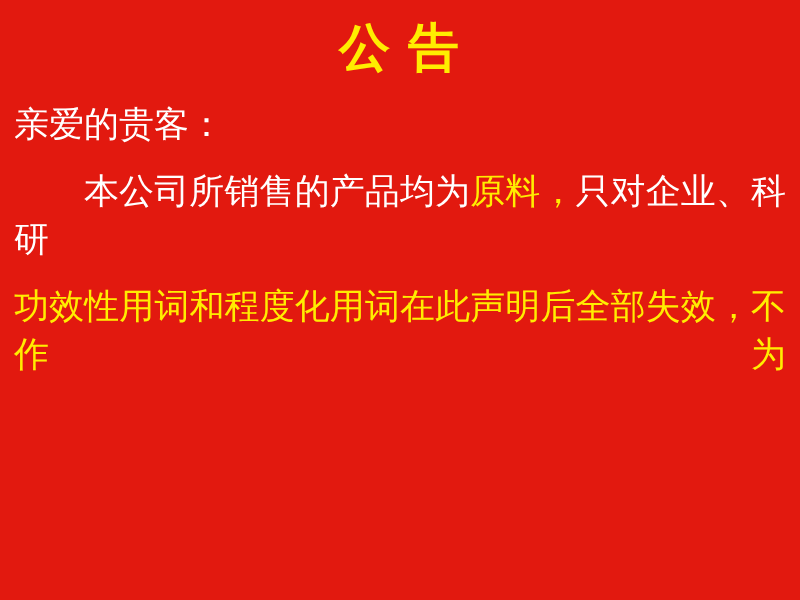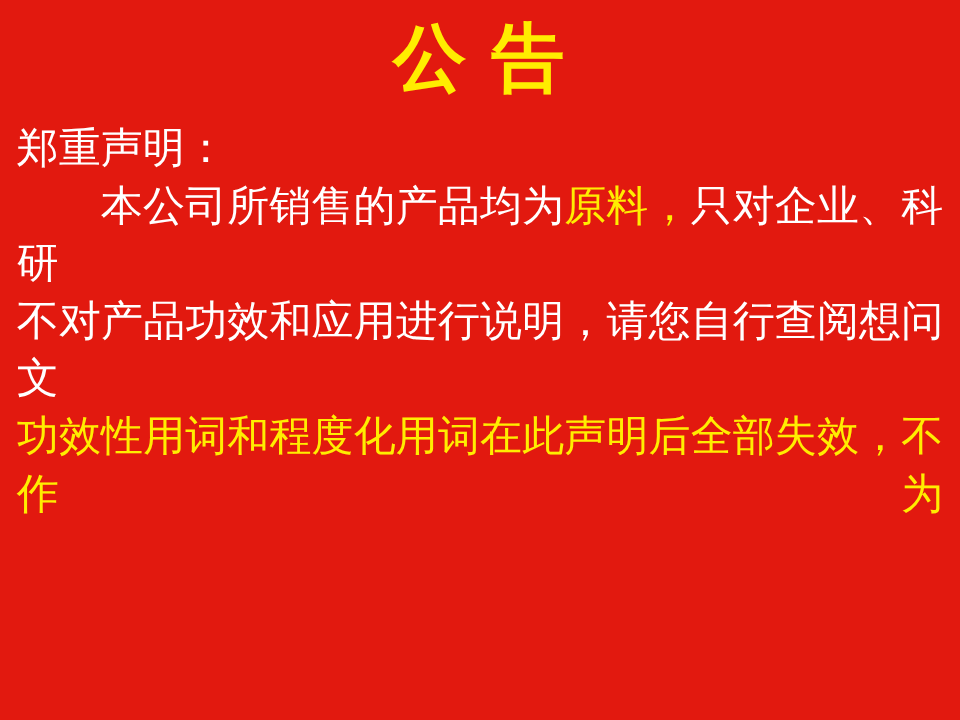--- a/index.html
+++ b/index.html
@@ -16,53 +16,53 @@
     font-family: "Liberation Sans", "DejaVu Sans", sans-serif;
   }
   .notice {
     width: 800px;
     height: 600px;
     padding: 0 14px;
     background: var(--bg);
   }
   .title {
     color: var(--yellow);
-    font-size: 61px;
+    font-size: 51px;
     font-weight: bold;
     text-align: center;
     line-height: 96px;
     height: 100px;
     letter-spacing: 2px;
   }
   .body-lines {
     color: var(--white);
     font-size: 35px;
     line-height: 48px;
   }
   .line {
     white-space: nowrap;
   }
   .line.fill {
     white-space: normal;
     text-align: justify;
     text-align-last: justify;
     text-justify: inter-character;
+    margin-top: 19px;
   }
   .line.indent {
     text-indent: 2em;
   }
   .hl {
     color: var(--yellow);
   }
 </style>
 </head>
 <body>
 
 <div class="notice">
   <h1 class="title">公 告</h1>
   <div class="body-lines">
-      <div class="line"><span>郑重声明：</span></div>
+      <div class="line"><span>亲爱的贵客：</span></div>
       <div class="line fill indent"><span>本公司所销售的产品均为</span><span class="hl">原料，</span><span>只对企业、科研</span></div>
-      <div class="line fill"><span>不对产品功效和应用进行说明，请您自行查阅想问文</span></div>
       <div class="line fill"><span class="hl">功效性用词和程度化用词在此声明后全部失效，不作为</span></div>
     </div>
 
 </div>
 
 </body></html>

